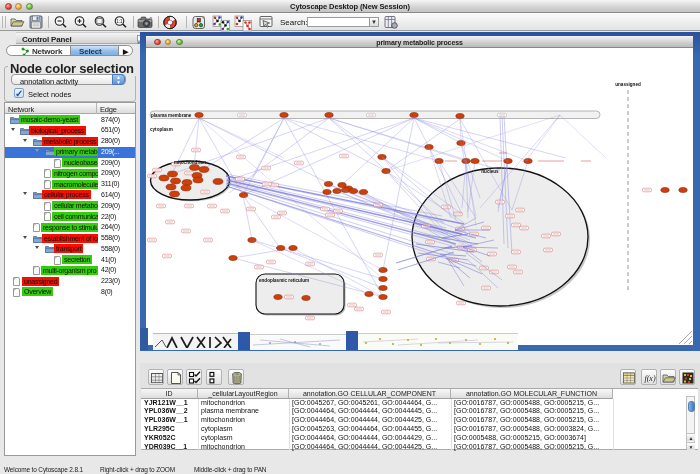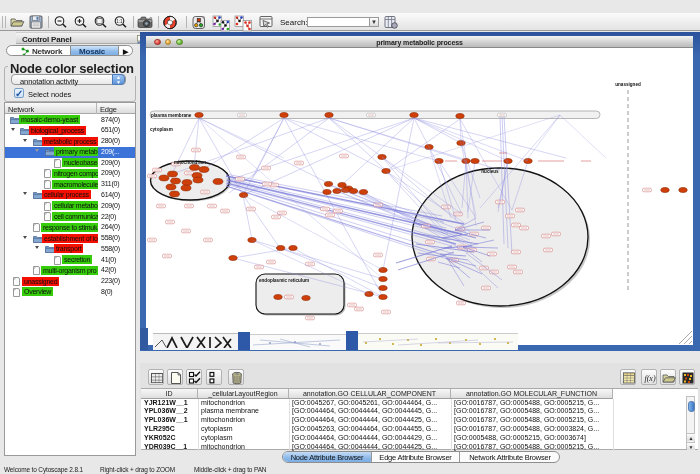--- a/index.html
+++ b/index.html
@@ -102,20 +102,26 @@
 #bt3 { left:176px; width:101px; border-left:1px solid #999; }
 
 
 #statusbar { left:0; top:463px; width:700px; height:11px; font-size:6.5px; letter-spacing:-0.15px; color:#222; }
 #statusbar span { position:absolute; top:3px; }
 </style>
 </head>
 <body>
 <div id="app">
 
+  <div class="abs" id="titlebar">
+    <div class="light" id="lr"></div>
+      <div class="light" id="ly"></div>
+      <div class="light" id="lg"></div>
+    <div class="title">Cytoscape Desktop (New Session)</div>
+  </div>
 
   <div class="abs" id="toolbar">
     <div class="tsep" style="left:2px"></div>
       <div class="tsep" style="left:5px"></div>
     <div class="ticon" style="left:10px" id="ic-open"><svg width="15" height="14" viewBox="0 0 15 14">
 <path d="M1 11 L1 4 L5 4 L6.2 5.5 L12 5.5 L12 11 Z" fill="#d8d5a2" stroke="#555" stroke-width="0.8"></path>
 <path d="M1 11 L3.5 6.8 L14 6.8 L11.5 11 Z" fill="#cdc98e" stroke="#555" stroke-width="0.8"></path>
         </svg></div>
     <div class="ticon" style="left:29px" id="ic-save"><svg width="14" height="14" viewBox="0 0 14 14">
 <rect x="1" y="1" width="12" height="12" rx="1" fill="#9db3cc" stroke="#444" stroke-width="0.8"></rect>
@@ -242,21 +248,21 @@
         <svg width="9" height="10" viewBox="0 0 9 10" style="position:absolute;left:14px;top:0.5px">
           <circle cx="2" cy="2" r="1.5" fill="#2a2"></circle>
           <circle cx="6.5" cy="4" r="1.5" fill="#2a2"></circle>
           <circle cx="3" cy="8" r="1.5" fill="#2a2"></circle>
           <line x1="2" y1="2" x2="6.5" y2="4" stroke="#161" stroke-width="0.7"></line>
           <line x1="3" y1="8" x2="6.5" y2="4" stroke="#161" stroke-width="0.7"></line>
         </svg>
         <span style="position:absolute;left:25px;top:1px;">Network</span>
       </div>
     <div class="cptab" id="tab-mosaic">
-        <span style="position:absolute;left:8px;top:1px;">Mosaic</span>
+        <span style="position:absolute;left:8px;top:1px;">Select</span>
       </div>
     <div class="cptab" id="tab-arrow">
         <span style="position:absolute;left:4px;top:2px;">▶</span>
       </div>
   </div>
   <div class="abs" id="fieldset"></div>
   <div class="abs" id="fieldlegend">Node color selection</div>
   <div id="combo">
       <span class="txt">annotation activity</span>
       <span class="btn">▲<br>▼</span>
@@ -1002,25 +1008,20 @@
     <div class="colsep" style="left:148px"></div>
     <div class="colsep" style="left:310px"></div>
     <div class="colsep" style="left:472px"></div>
     <div id="dp-scroll">
         <div id="dp-thumb"></div>
         <div class="sarrow" style="top:36px">▲</div>
         <div class="sarrow" style="top:45px">▼</div>
       </div>
   </div>
 
-  <div class="abs" id="btabs">
-    <div class="btab" id="bt1">Node Attribute Browser</div>
-    <div class="btab" id="bt2">Edge Attribute Browser</div>
-    <div class="btab" id="bt3">Network Attribute Browser</div>
-  </div>
 
   <div class="abs" id="statusbar">
     <span style="left:4px">Welcome to Cytoscape 2.8.1</span>
     <span style="left:100px">Right-click + drag to ZOOM</span>
     <span style="left:194px">Middle-click + drag to PAN</span>
   </div>
 
 </div>
 
 </body></html>

